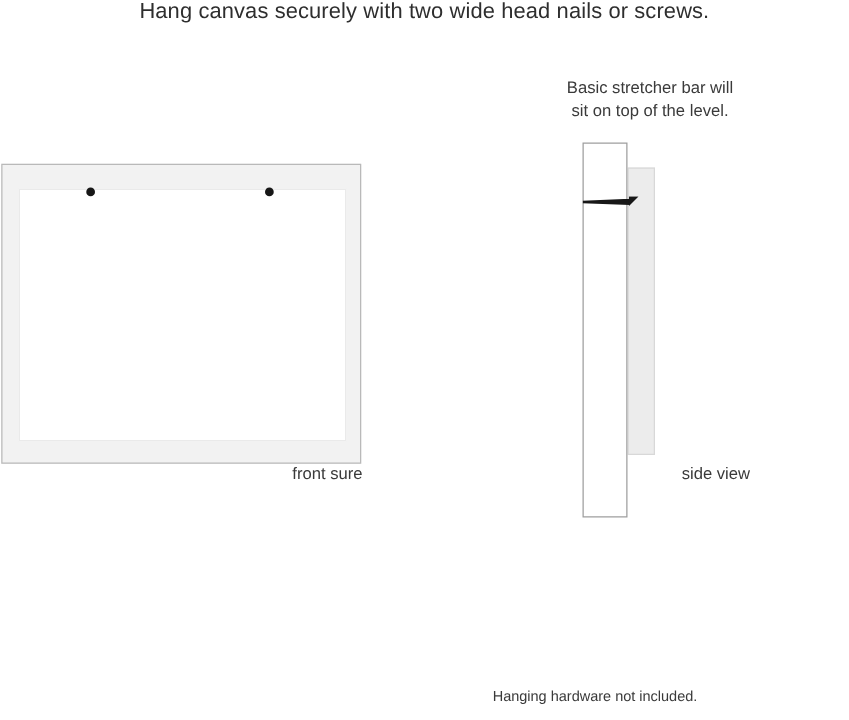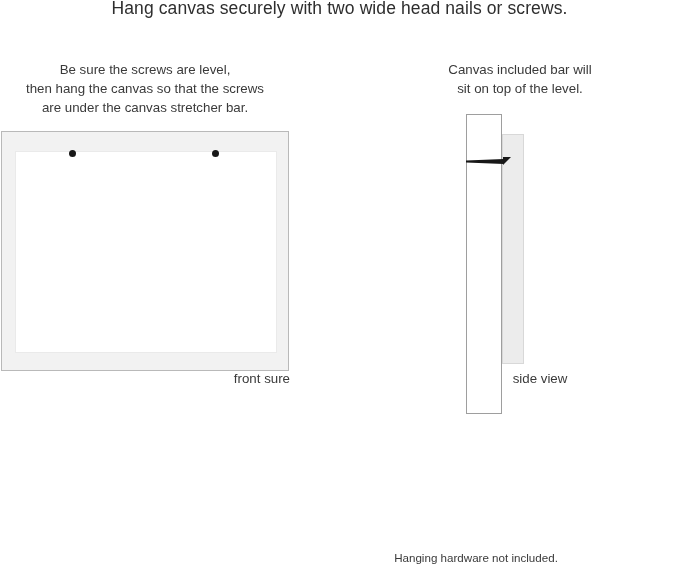--- a/index.html
+++ b/index.html
@@ -130,21 +130,21 @@
     width: 8px;
     height: 8px;
     background: #171717;
     clip-path: polygon(0 0, 100% 0, 0 100%);
   }
   #side-view-label {
     position: absolute;
     left: 480px;
     top: 371px;
     width: 120px;
-    text-align: center;
+    text-align: right;
     font-size: 13.3px;
     color: #3a3a3a;
   }
 
   
   #footnote {
     position: absolute;
     right: 3px;
     bottom: 10px;
     width: 400px;
@@ -155,28 +155,23 @@
   }
   .footnote-line { display: block; text-align: center; }
 </style>
 </head>
 <body>
 
 <div class="page">
 
   <div id="headline">Hang canvas securely with two wide head nails or screws.</div>
 
-  <div class="caption" id="caption-left">
-    <span class="caption-line">Be sure the screws are level,</span>
-    <span class="caption-line">then hang the canvas so that the screws</span>
-    <span class="caption-line">are under the canvas stretcher bar.</span>
-  </div>
 
   <div class="caption" id="caption-right">
-    <span class="caption-line">Canvas included bar will</span>
+    <span class="caption-line">Basic stretcher bar will</span>
     <span class="caption-line">sit on top of the level.</span>
   </div>
 
   <div id="front-view-figure">
     <div id="front-canvas-inner"></div>
   </div>
   <div class="screw-dot" id="screw-left"></div>
   <div class="screw-dot" id="screw-right"></div>
   <div id="front-view-label">front sure</div>
 

